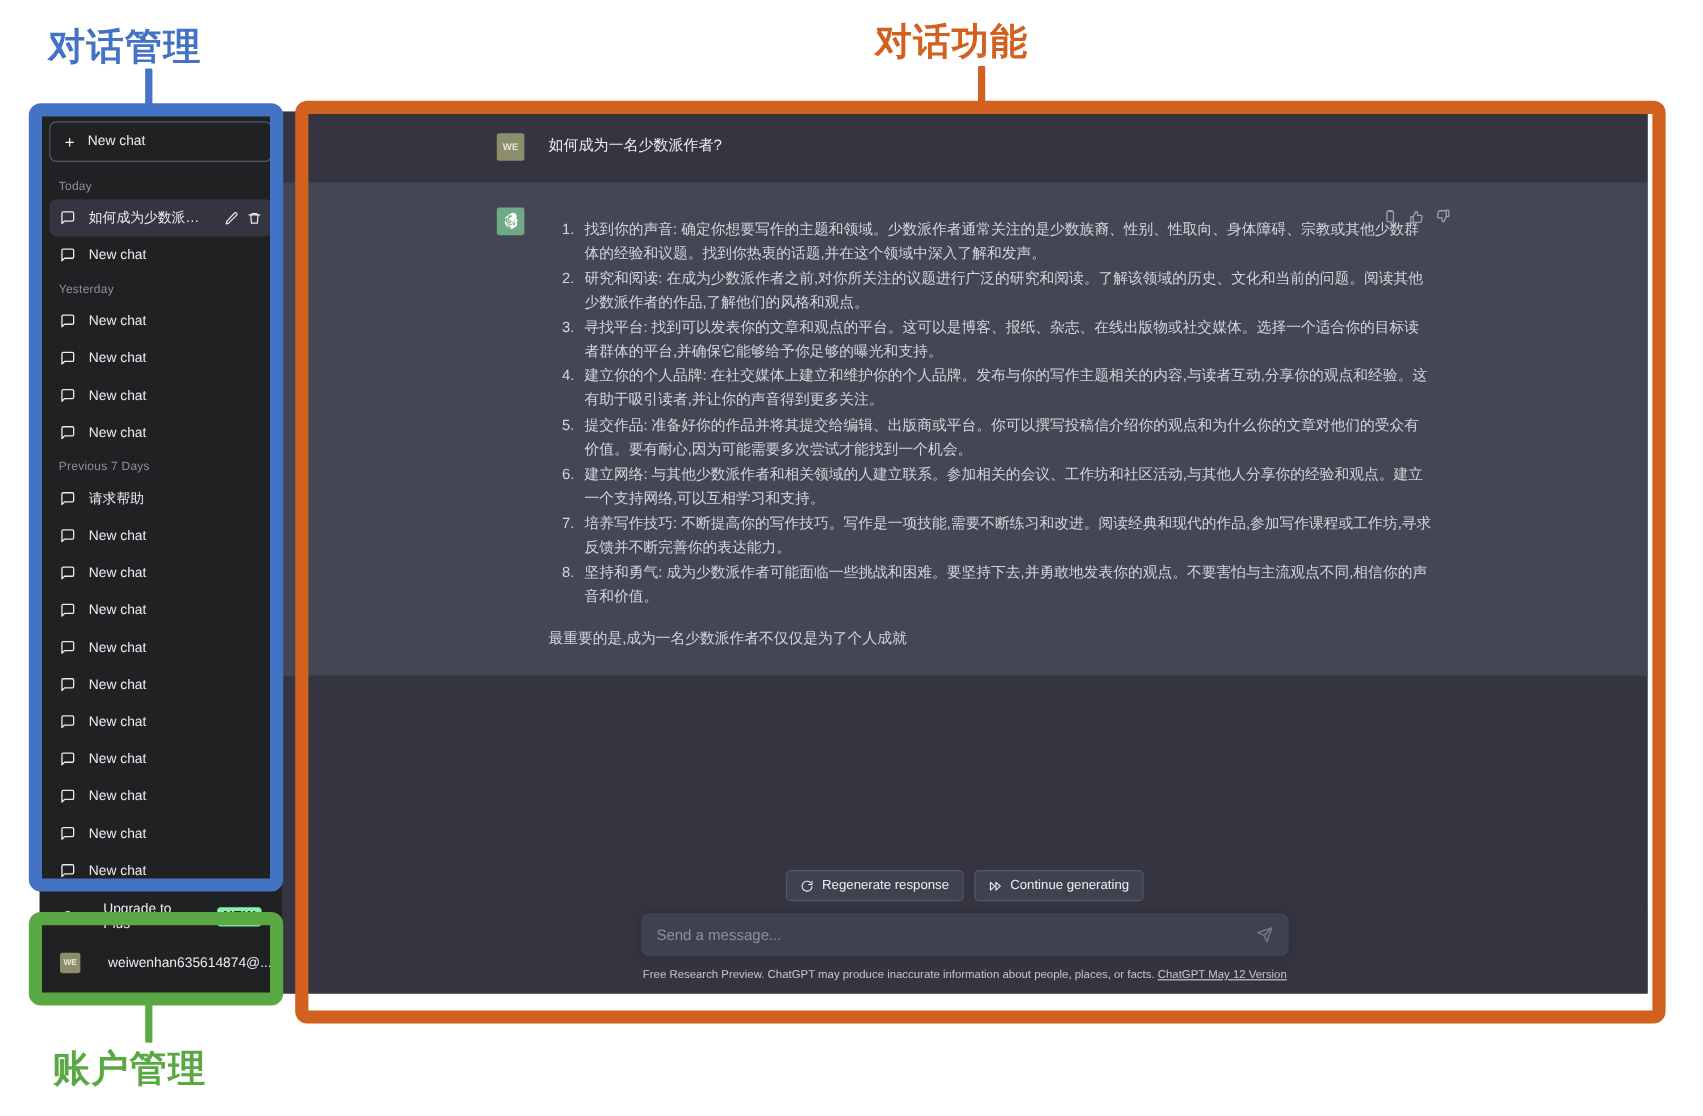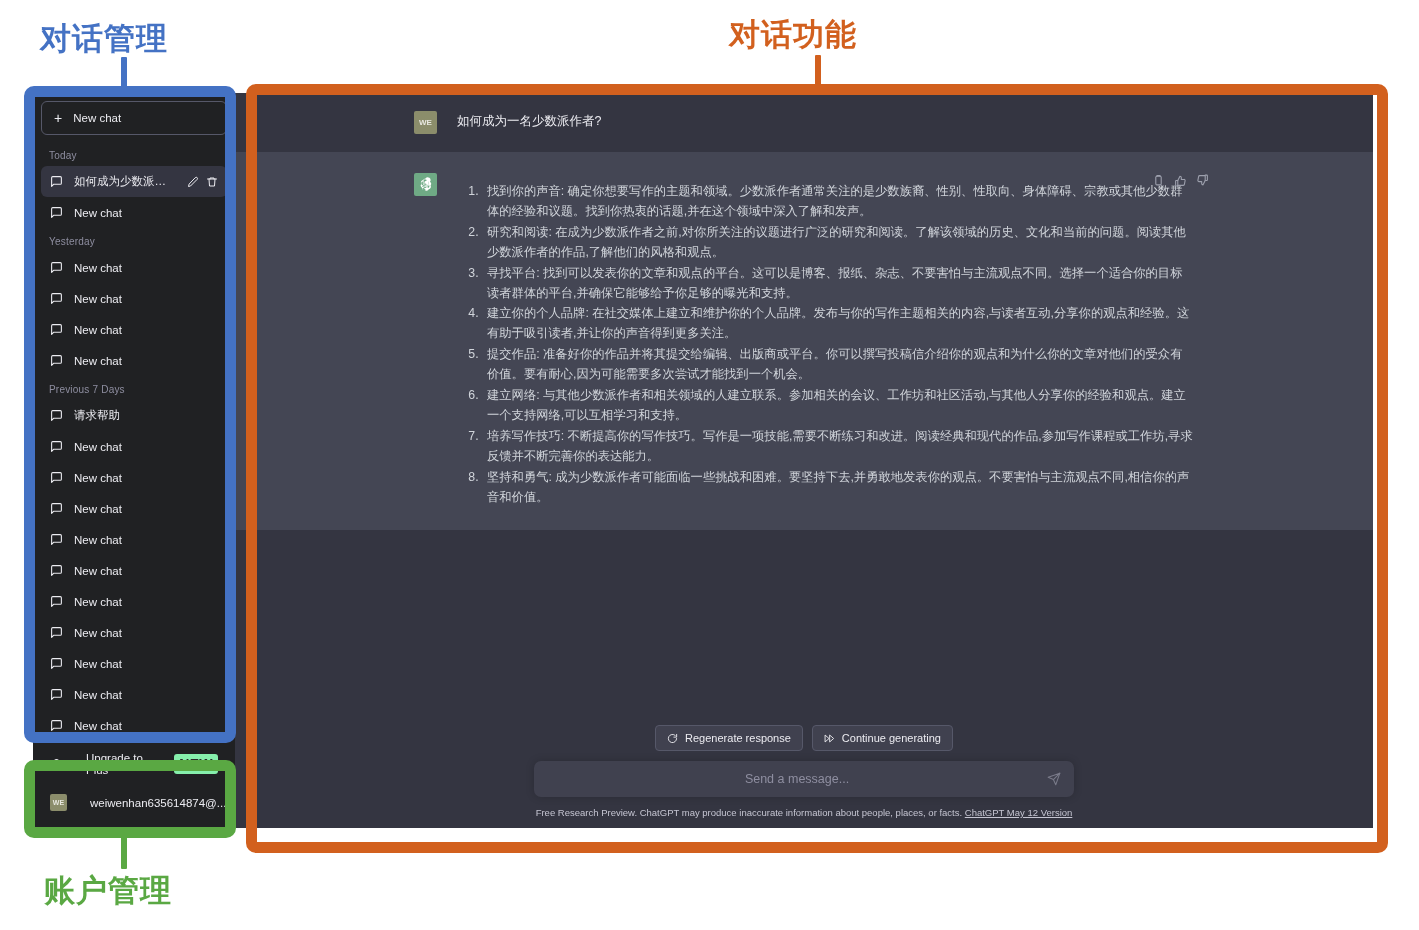--- a/index.html
+++ b/index.html
@@ -86,21 +86,21 @@
     padding: 9px 9px;
     border-radius: 6px;
     font-size: 11.5px;
     color: #ececf1;
     cursor: pointer;
   }
   .badge-new {
     margin-left: auto;
     background: #86efac;
     color: #2a2a2a;
-    font-size: 14px;
+    font-size: 11px;
     font-weight: bold;
     letter-spacing: .4px;
     border-radius: 3px;
     padding: 2px 5px;
   }
   .avatar-sm {
     width: 17px; height: 17px; border-radius: 2px;
     background: #8b8d6b; color: #e7e7df;
     font-size: 7px; font-weight: bold;
     display: flex; align-items: center; justify-content: center;
@@ -166,21 +166,20 @@
     border-radius: 7px;
     box-shadow: 0 0 9px rgba(0,0,0,.18);
     display: flex; align-items: center;
     padding: 11px 13px;
   }
   .composer input {
     flex: 1 1 auto;
     background: transparent; border: none; outline: none;
     color: #86efac; font-size: 12.5px;
     font-family: "Liberation Sans", "DejaVu Sans", sans-serif;
-    text-align: center;
   }
   .composer input::placeholder { color: #8e8ea0; }
   .send-icon { color: #6b6c7b; cursor: pointer; }
   .disclaimer {
     text-align: center;
     font-size: 9.5px;
     color: #c5c5d2;
     margin-top: 10px;
   }
   .disclaimer a { color: #c5c5d2; text-decoration: underline; }
@@ -398,27 +397,28 @@
           <div class="msg-inner">
             <div class="av bot">
               <svg width="15" height="15" viewBox="0 0 24 24" fill="#ffffff">
                 <path d="M12 2.2a4.2 4.2 0 0 0-3.9 2.65 4.2 4.2 0 0 0-2.9 6.2 4.2 4.2 0 0 0 1.05 5.95 4.2 4.2 0 0 0 4.45 3.9 4.2 4.2 0 0 0 6.5-1.15 4.2 4.2 0 0 0 2.9-6.2 4.2 4.2 0 0 0-1.05-5.95A4.2 4.2 0 0 0 12 2.2zm0 1.6a2.6 2.6 0 0 1 2.25 1.3l-3.5 2.02a.85.85 0 0 0-.42.74v4.3l-1.5-.87V6.4A2.6 2.6 0 0 1 12 3.8zm4.2 2.3a2.6 2.6 0 0 1 1.35 2.3v4.6a.85.85 0 0 1-.42.74l-3.73 2.16v-1.73l3.3-1.9a.85.85 0 0 0 .42-.74V6.1zm-8.4.95v4.32a.85.85 0 0 0 .42.74l3.73 2.15-1.5.87-3.73-2.15a2.6 2.6 0 0 1-1.3-2.25 2.6 2.6 0 0 1 2.38-3.68zm8.85 4.43a2.6 2.6 0 0 1 1.3 2.25 2.6 2.6 0 0 1-2.38 3.68v-4.32a.85.85 0 0 0-.42-.74L11.42 12l1.5-.87 3.73 2.15zM12 10.3l1.5.87v1.73l-1.5.87-1.5-.87v-1.73l1.5-.87zm-5.3 3.6l3.73 2.15a.85.85 0 0 0 .85 0l3.72-2.16v1.74l-3.3 1.9a.85.85 0 0 1-.85 0L7.12 15.4a2.6 2.6 0 0 1-.42-1.5zm2.05 3.77l3.5 2.03a2.6 2.6 0 0 1-4.78-1.4v-.74l1.28.11z"></path>
               </svg>
             </div>
             <div class="msg-body">
               <ol>
                   <li>找到你的声音: 确定你想要写作的主题和领域。少数派作者通常关注的是少数族裔、性别、性取向、身体障碍、宗教或其他少数群体的经验和议题。找到你热衷的话题,并在这个领域中深入了解和发声。</li>
                   <li>研究和阅读: 在成为少数派作者之前,对你所关注的议题进行广泛的研究和阅读。了解该领域的历史、文化和当前的问题。阅读其他少数派作者的作品,了解他们的风格和观点。</li>
-                  <li>寻找平台: 找到可以发表你的文章和观点的平台。这可以是博客、报纸、杂志、不要害怕与主流观点不同。选择一个适合你的目标读者群体的平台,并确保它能够给予你足够的曝光和支持。</li>
+                  <li>寻找平台: 找到可以发表你的文章和观点的平台。这可以是博客、报纸、杂志、在线出版物或社交媒体。选择一个适合你的目标读者群体的平台,并确保它能够给予你足够的曝光和支持。</li>
                   <li>建立你的个人品牌: 在社交媒体上建立和维护你的个人品牌。发布与你的写作主题相关的内容,与读者互动,分享你的观点和经验。这有助于吸引读者,并让你的声音得到更多关注。</li>
                   <li>提交作品: 准备好你的作品并将其提交给编辑、出版商或平台。你可以撰写投稿信介绍你的观点和为什么你的文章对他们的受众有价值。要有耐心,因为可能需要多次尝试才能找到一个机会。</li>
                   <li>建立网络: 与其他少数派作者和相关领域的人建立联系。参加相关的会议、工作坊和社区活动,与其他人分享你的经验和观点。建立一个支持网络,可以互相学习和支持。</li>
                   <li>培养写作技巧: 不断提高你的写作技巧。写作是一项技能,需要不断练习和改进。阅读经典和现代的作品,参加写作课程或工作坊,寻求反馈并不断完善你的表达能力。</li>
                   <li>坚持和勇气: 成为少数派作者可能面临一些挑战和困难。要坚持下去,并勇敢地发表你的观点。不要害怕与主流观点不同,相信你的声音和价值。</li>
                 </ol>
+              <p class="tail">最重要的是,成为一名少数派作者不仅仅是为了个人成就</p>
             </div>
             <div class="msg-actions">
               <span class="icon">
                 <svg width="13" height="13" viewBox="0 0 24 24" fill="none" stroke="#9da0ad" stroke-width="2" stroke-linecap="round" stroke-linejoin="round">
                   <rect x="7" y="4" width="10" height="16" rx="2"></rect>
                   <path d="M9 4V3h6v1"></path>
                 </svg>
               </span>
               <span class="icon">
                 <svg width="13" height="13" viewBox="0 0 24 24" fill="none" stroke="#9da0ad" stroke-width="2" stroke-linecap="round" stroke-linejoin="round">

